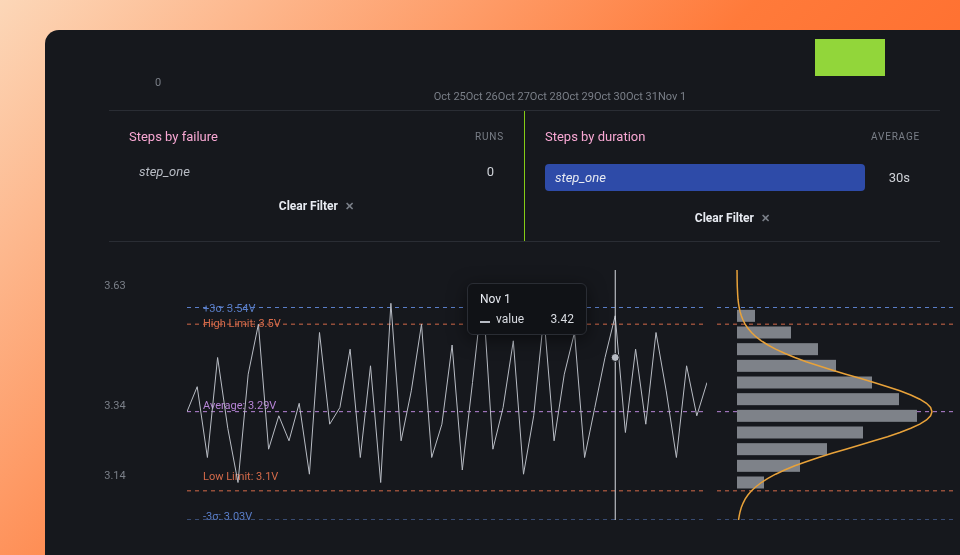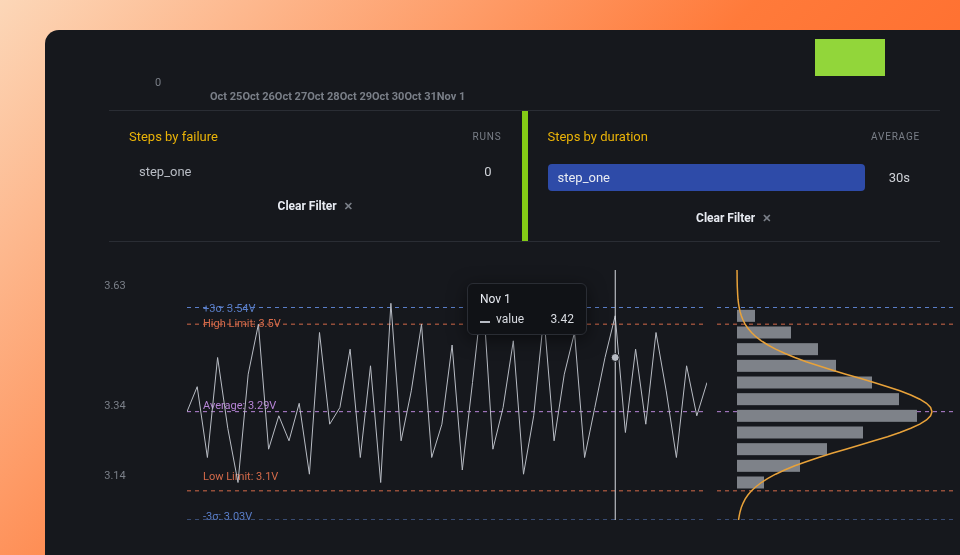--- a/index.html
+++ b/index.html
@@ -29,70 +29,69 @@
   }
   .zero-label {
     position: absolute;
     left: 110px;
     top: 46px;
     color: #7a7f88;
     font-size: 11px;
   }
   .date-axis {
     display: flex;
-    justify-content: flex-start;
+    justify-content: center;
     color: #7a7f88;
     font-size: 11px;
     position: absolute;
     left: 165px;
     right: 50px;
     top: 60px;
-    font-weight: bold;
   }
   .green-bar {
     position: absolute;
     right: 75px;
     top: 9px;
     width: 70px;
     height: 37px;
     background: #92d63a;
   }
   .panels {
     display: flex;
     gap: 0;
     margin: 0 20px 0 64px;
     border-top: 1px solid #2a2d34;
     border-bottom: 1px solid #2a2d34;
   }
   .panel {
     flex: 1;
     padding: 18px 20px 16px 20px;
   }
-  .panel + .panel { border-left: 6px solid #84cc16; }
+  .panel + .panel { border-left: 1px solid #84cc16; }
   .panel-header {
     display: flex;
     justify-content: space-between;
     align-items: center;
     margin-bottom: 14px;
   }
-  .panel-title { color: #eab308; font-size: 13px; }
+  .panel-title { color: #f9a8d4; font-size: 13px; }
   .panel-caption {
     color: #7a7f88;
     font-size: 10px;
     letter-spacing: 0.08em;
   }
   .step-row {
     display: flex;
     justify-content: space-between;
     align-items: center;
     padding: 6px 10px;
     border-radius: 4px;
     font-size: 13px;
   }
-  .step-name { color: #b8bcc4; }
+  .step-name { color: #b8bcc4; font-style: italic; }
   .step-value { color: #cfd2d8; }
   .step-row.selected .step-name { background: #2e4ba8; color:#e8ebf2; padding:6px 10px; border-radius:4px; flex:1; margin-right:24px;}
   .step-row.selected { padding-left:0; }
   .clear-filter {
     text-align: center;
     margin-top: 14px;
     color: #e8ebf2;
     font-size: 12px;
     cursor: pointer;
     font-weight: bold;

